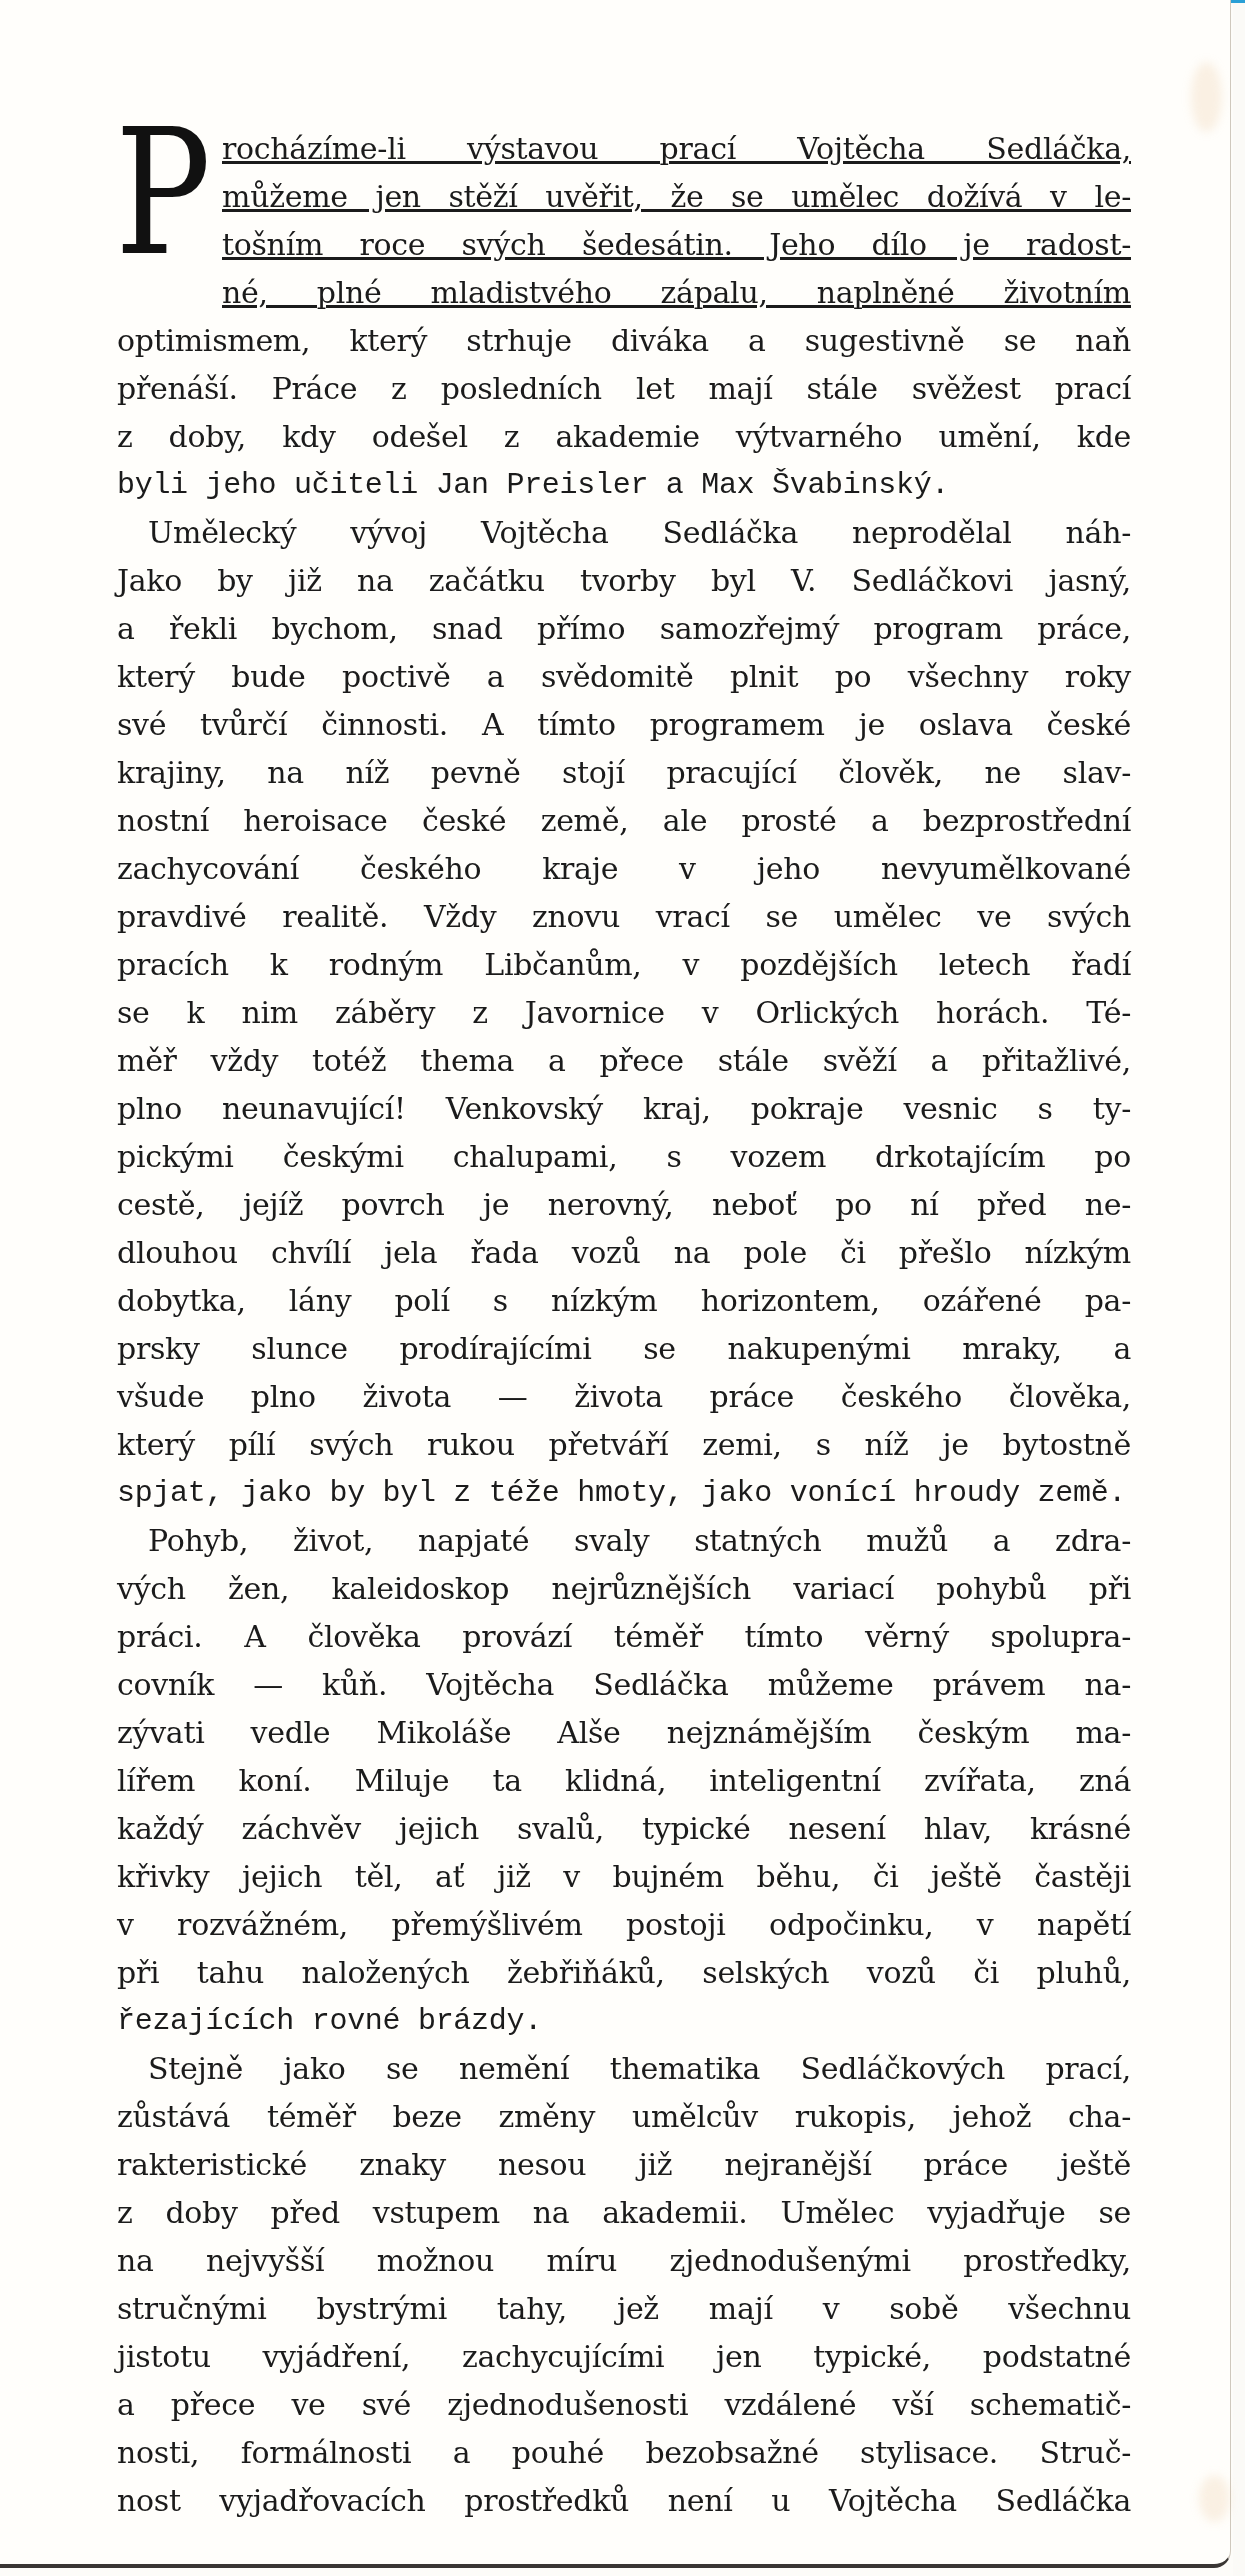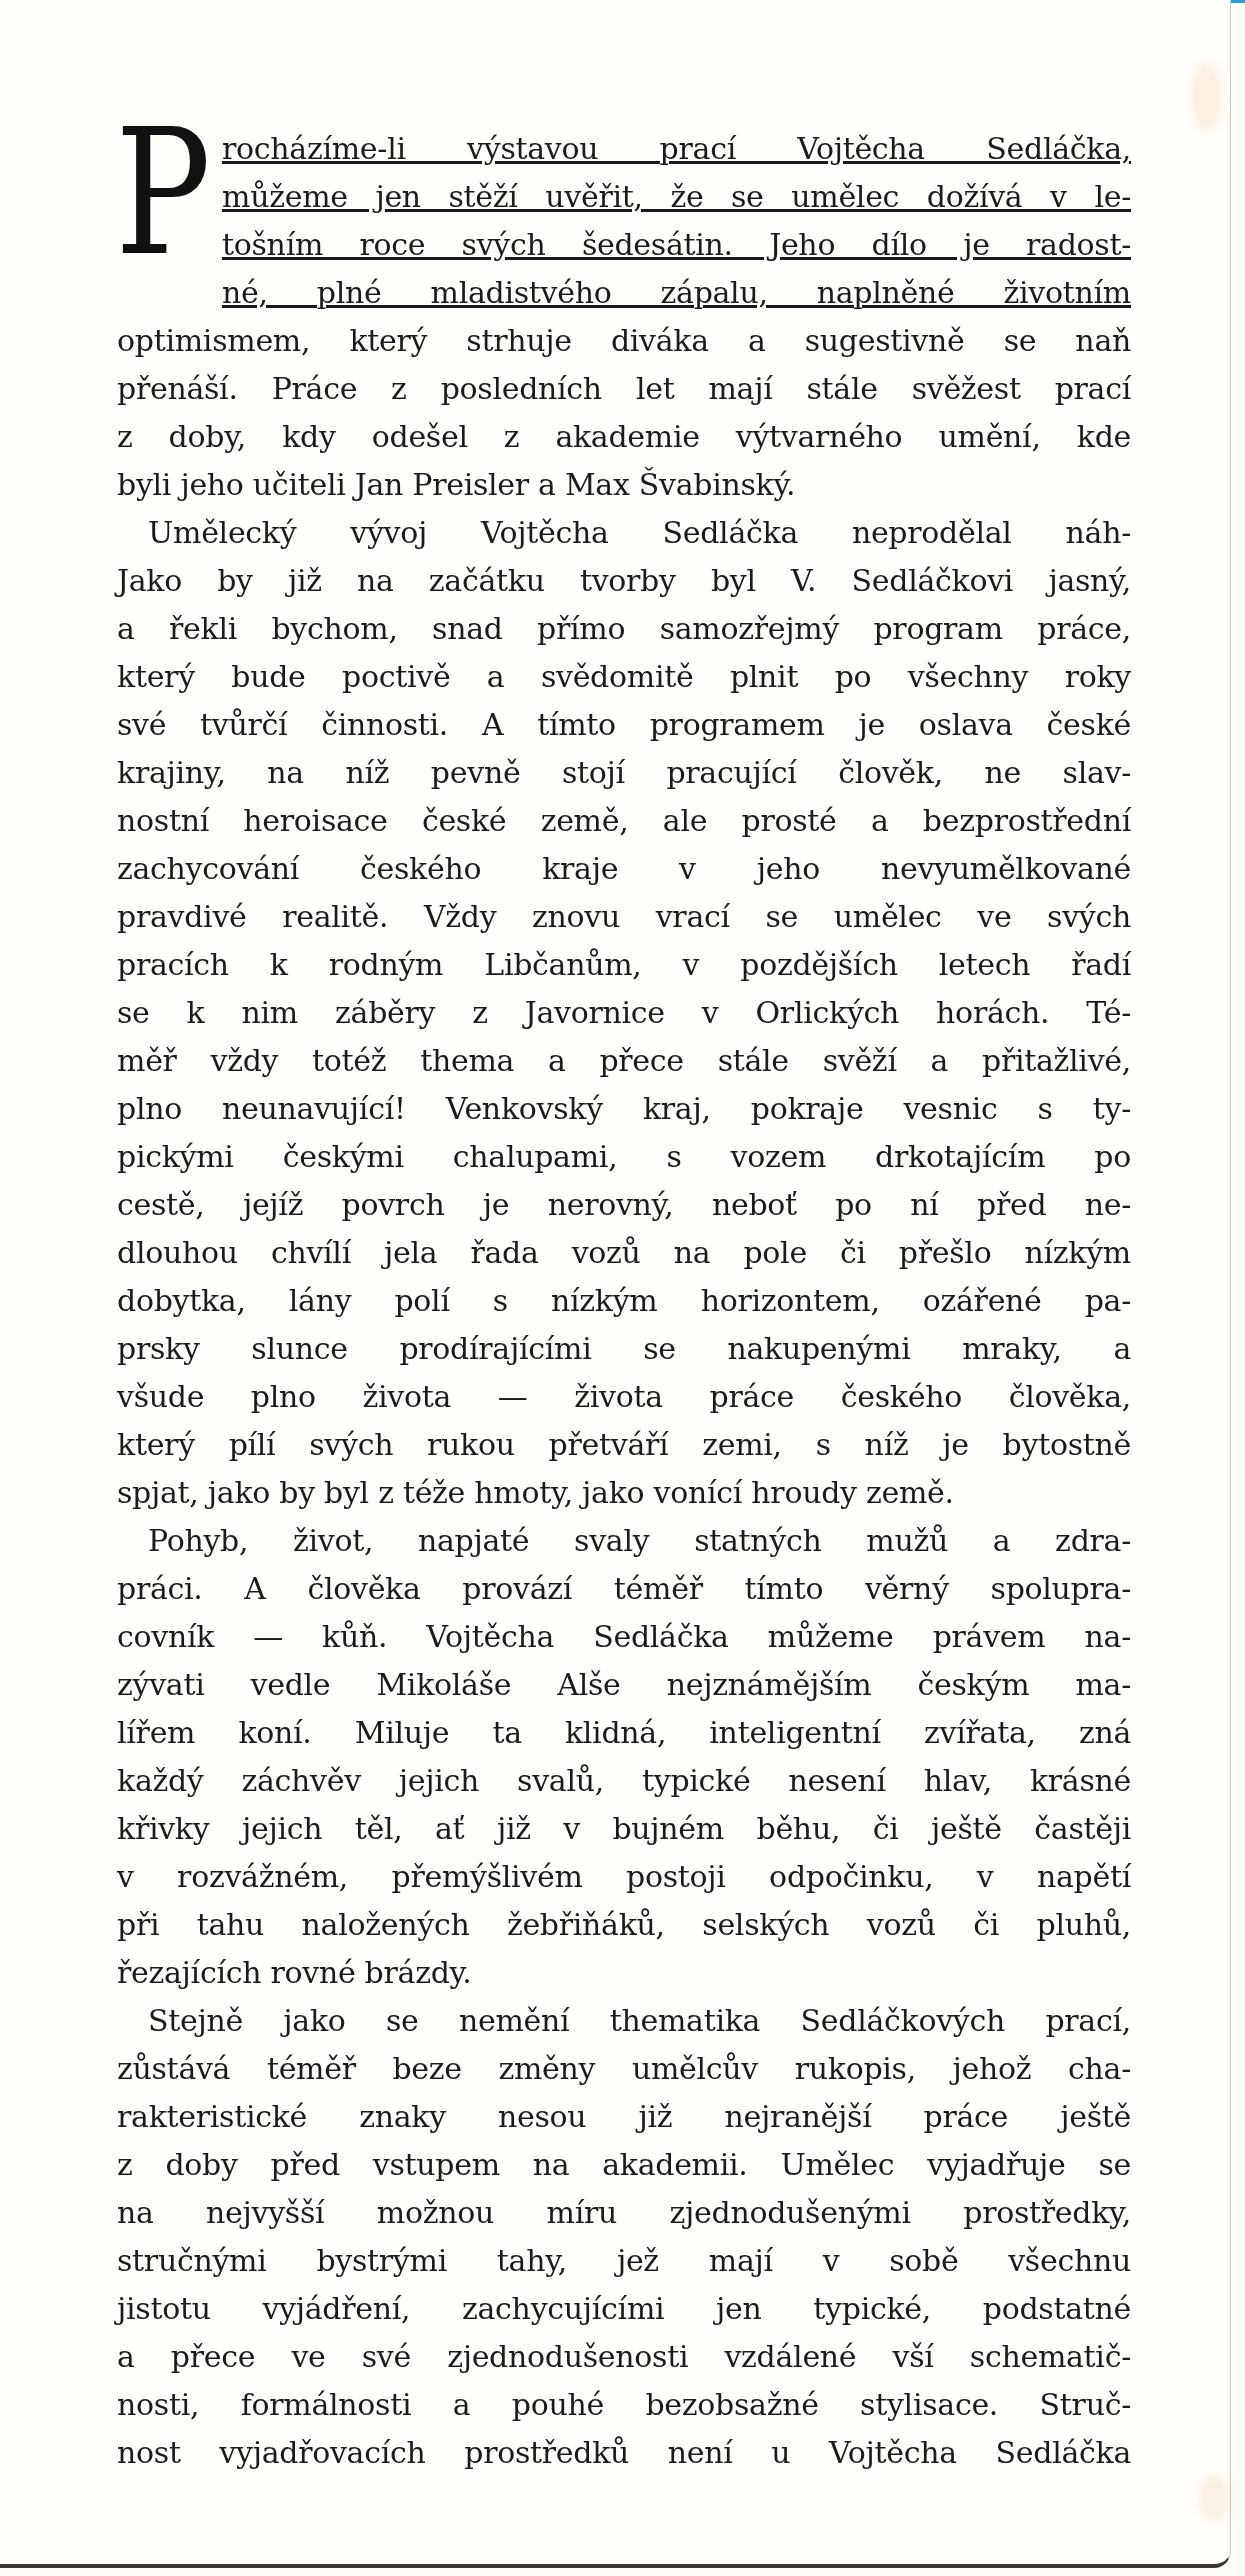--- a/index.html
+++ b/index.html
@@ -28,21 +28,21 @@
     position: absolute; left: 117px; top: 125px; width: 1014px;
     font-family: "DejaVu Serif", "Liberation Serif", serif;
     font-size: 30px; color: #1b1b1b;
     letter-spacing: -0.3px;
   }
   .line {
     height: 48px; line-height: 48px; white-space: nowrap;
     text-align: justify; text-align-last: justify;
     overflow: visible;
   }
-  .line.last { text-align-last: left; }
+  .line.last { text-align-last: left; font-family: Liberation Mono, monospace; }
   .line.indent { padding-left: 31px; }
   .line.cap { padding-left: 105px; text-decoration: underline; }
   .dropcap {
     position: absolute; left: -1.6px; top: 9.3px;
     font-family: "DejaVu Serif", "Liberation Serif", serif;
     font-size: 174px; line-height: 117px; height: 128px; color: #111;
     transform: scaleX(0.82); transform-origin: left top;
   }
 </style>
 </head>
@@ -85,20 +85,21 @@
         <div class="line">cestě, jejíž povrch je nerovný, neboť po ní před ne-</div>
         <div class="line">dlouhou chvílí jela řada vozů na pole či přešlo nízkým</div>
         <div class="line">dobytka, lány polí s nízkým horizontem, ozářené pa-</div>
         <div class="line">prsky slunce prodírajícími se nakupenými mraky, a</div>
         <div class="line">všude plno života — života práce českého člověka,</div>
         <div class="line">který pílí svých rukou přetváří zemi, s níž je bytostně</div>
         <div class="line last">spjat, jako by byl z téže hmoty, jako vonící hroudy země.</div>
       </div>
       <div>
         <div class="line indent">Pohyb, život, napjaté svaly statných mužů a zdra-</div>
+        <div class="line">vých žen, kaleidoskop nejrůznějších variací pohybů při</div>
         <div class="line">práci. A člověka provází téměř tímto věrný spolupra-</div>
         <div class="line">covník — kůň. Vojtěcha Sedláčka můžeme právem na-</div>
         <div class="line">zývati vedle Mikoláše Alše nejznámějším českým ma-</div>
         <div class="line">lířem koní. Miluje ta klidná, inteligentní zvířata, zná</div>
         <div class="line">každý záchvěv jejich svalů, typické nesení hlav, krásné</div>
         <div class="line">křivky jejich těl, ať již v bujném běhu, či ještě častěji</div>
         <div class="line">v rozvážném, přemýšlivém postoji odpočinku, v napětí</div>
         <div class="line">při tahu naložených žebřiňáků, selských vozů či pluhů,</div>
         <div class="line last">řezajících rovné brázdy.</div>
       </div>

